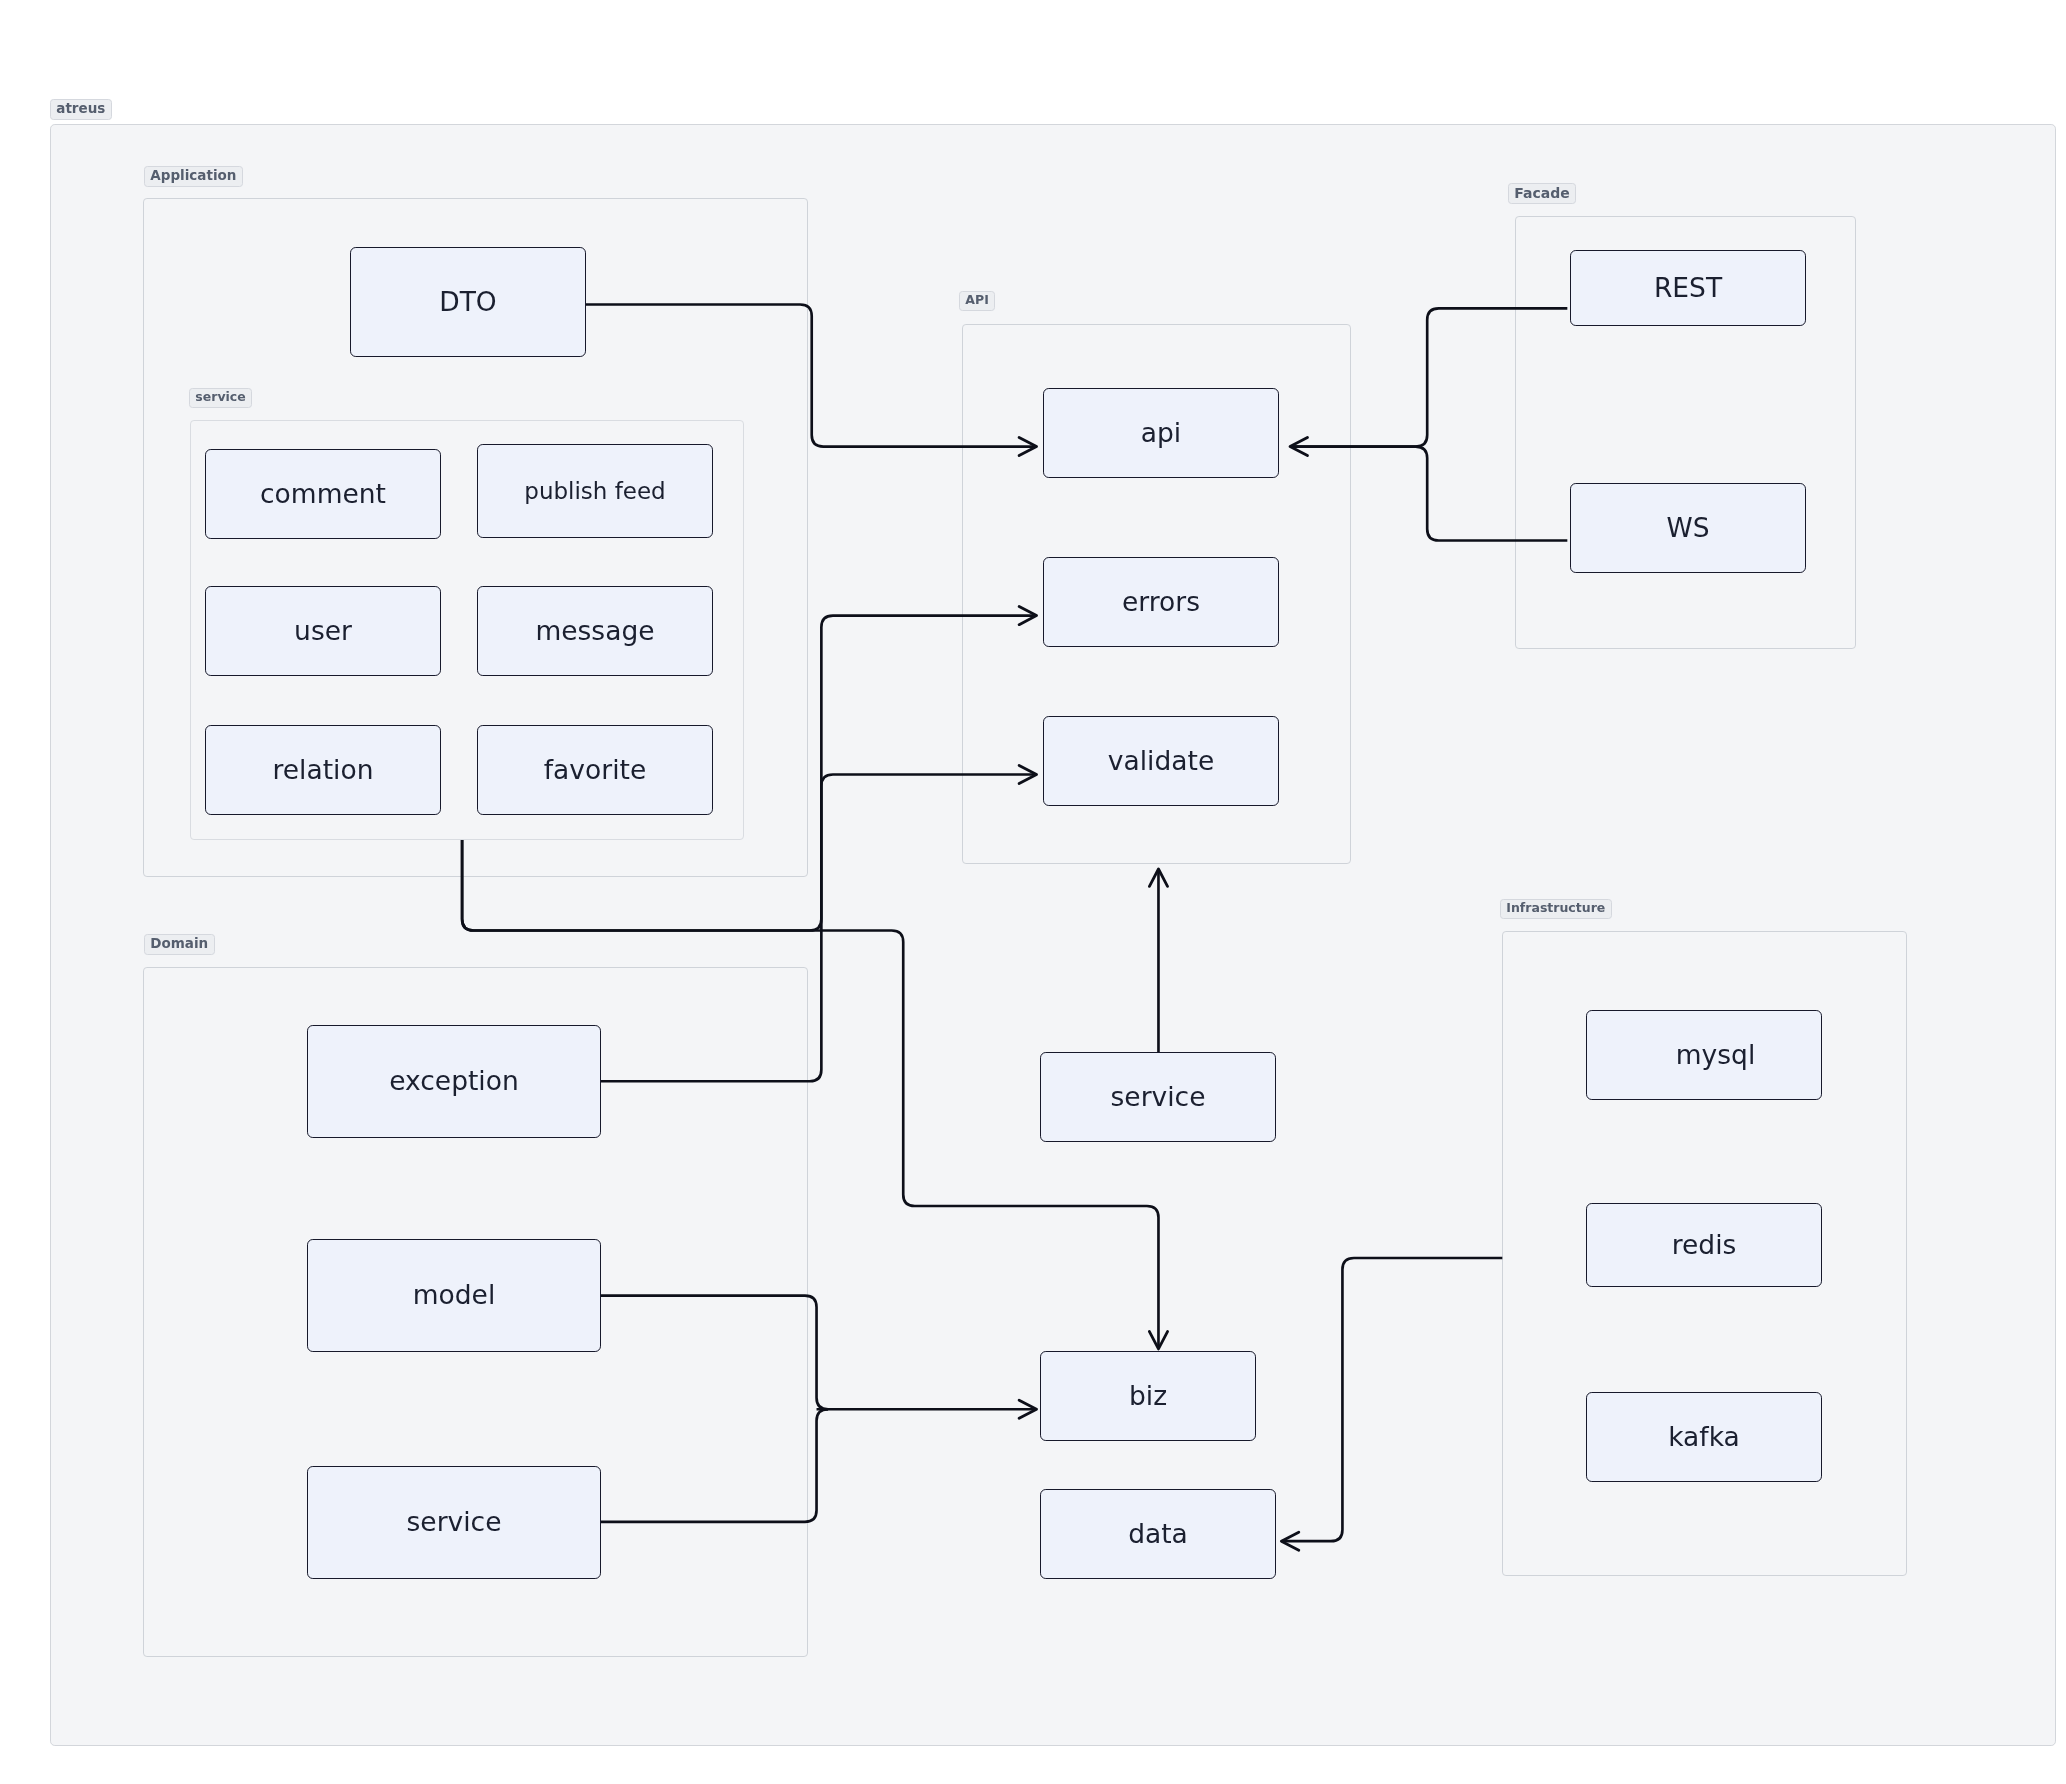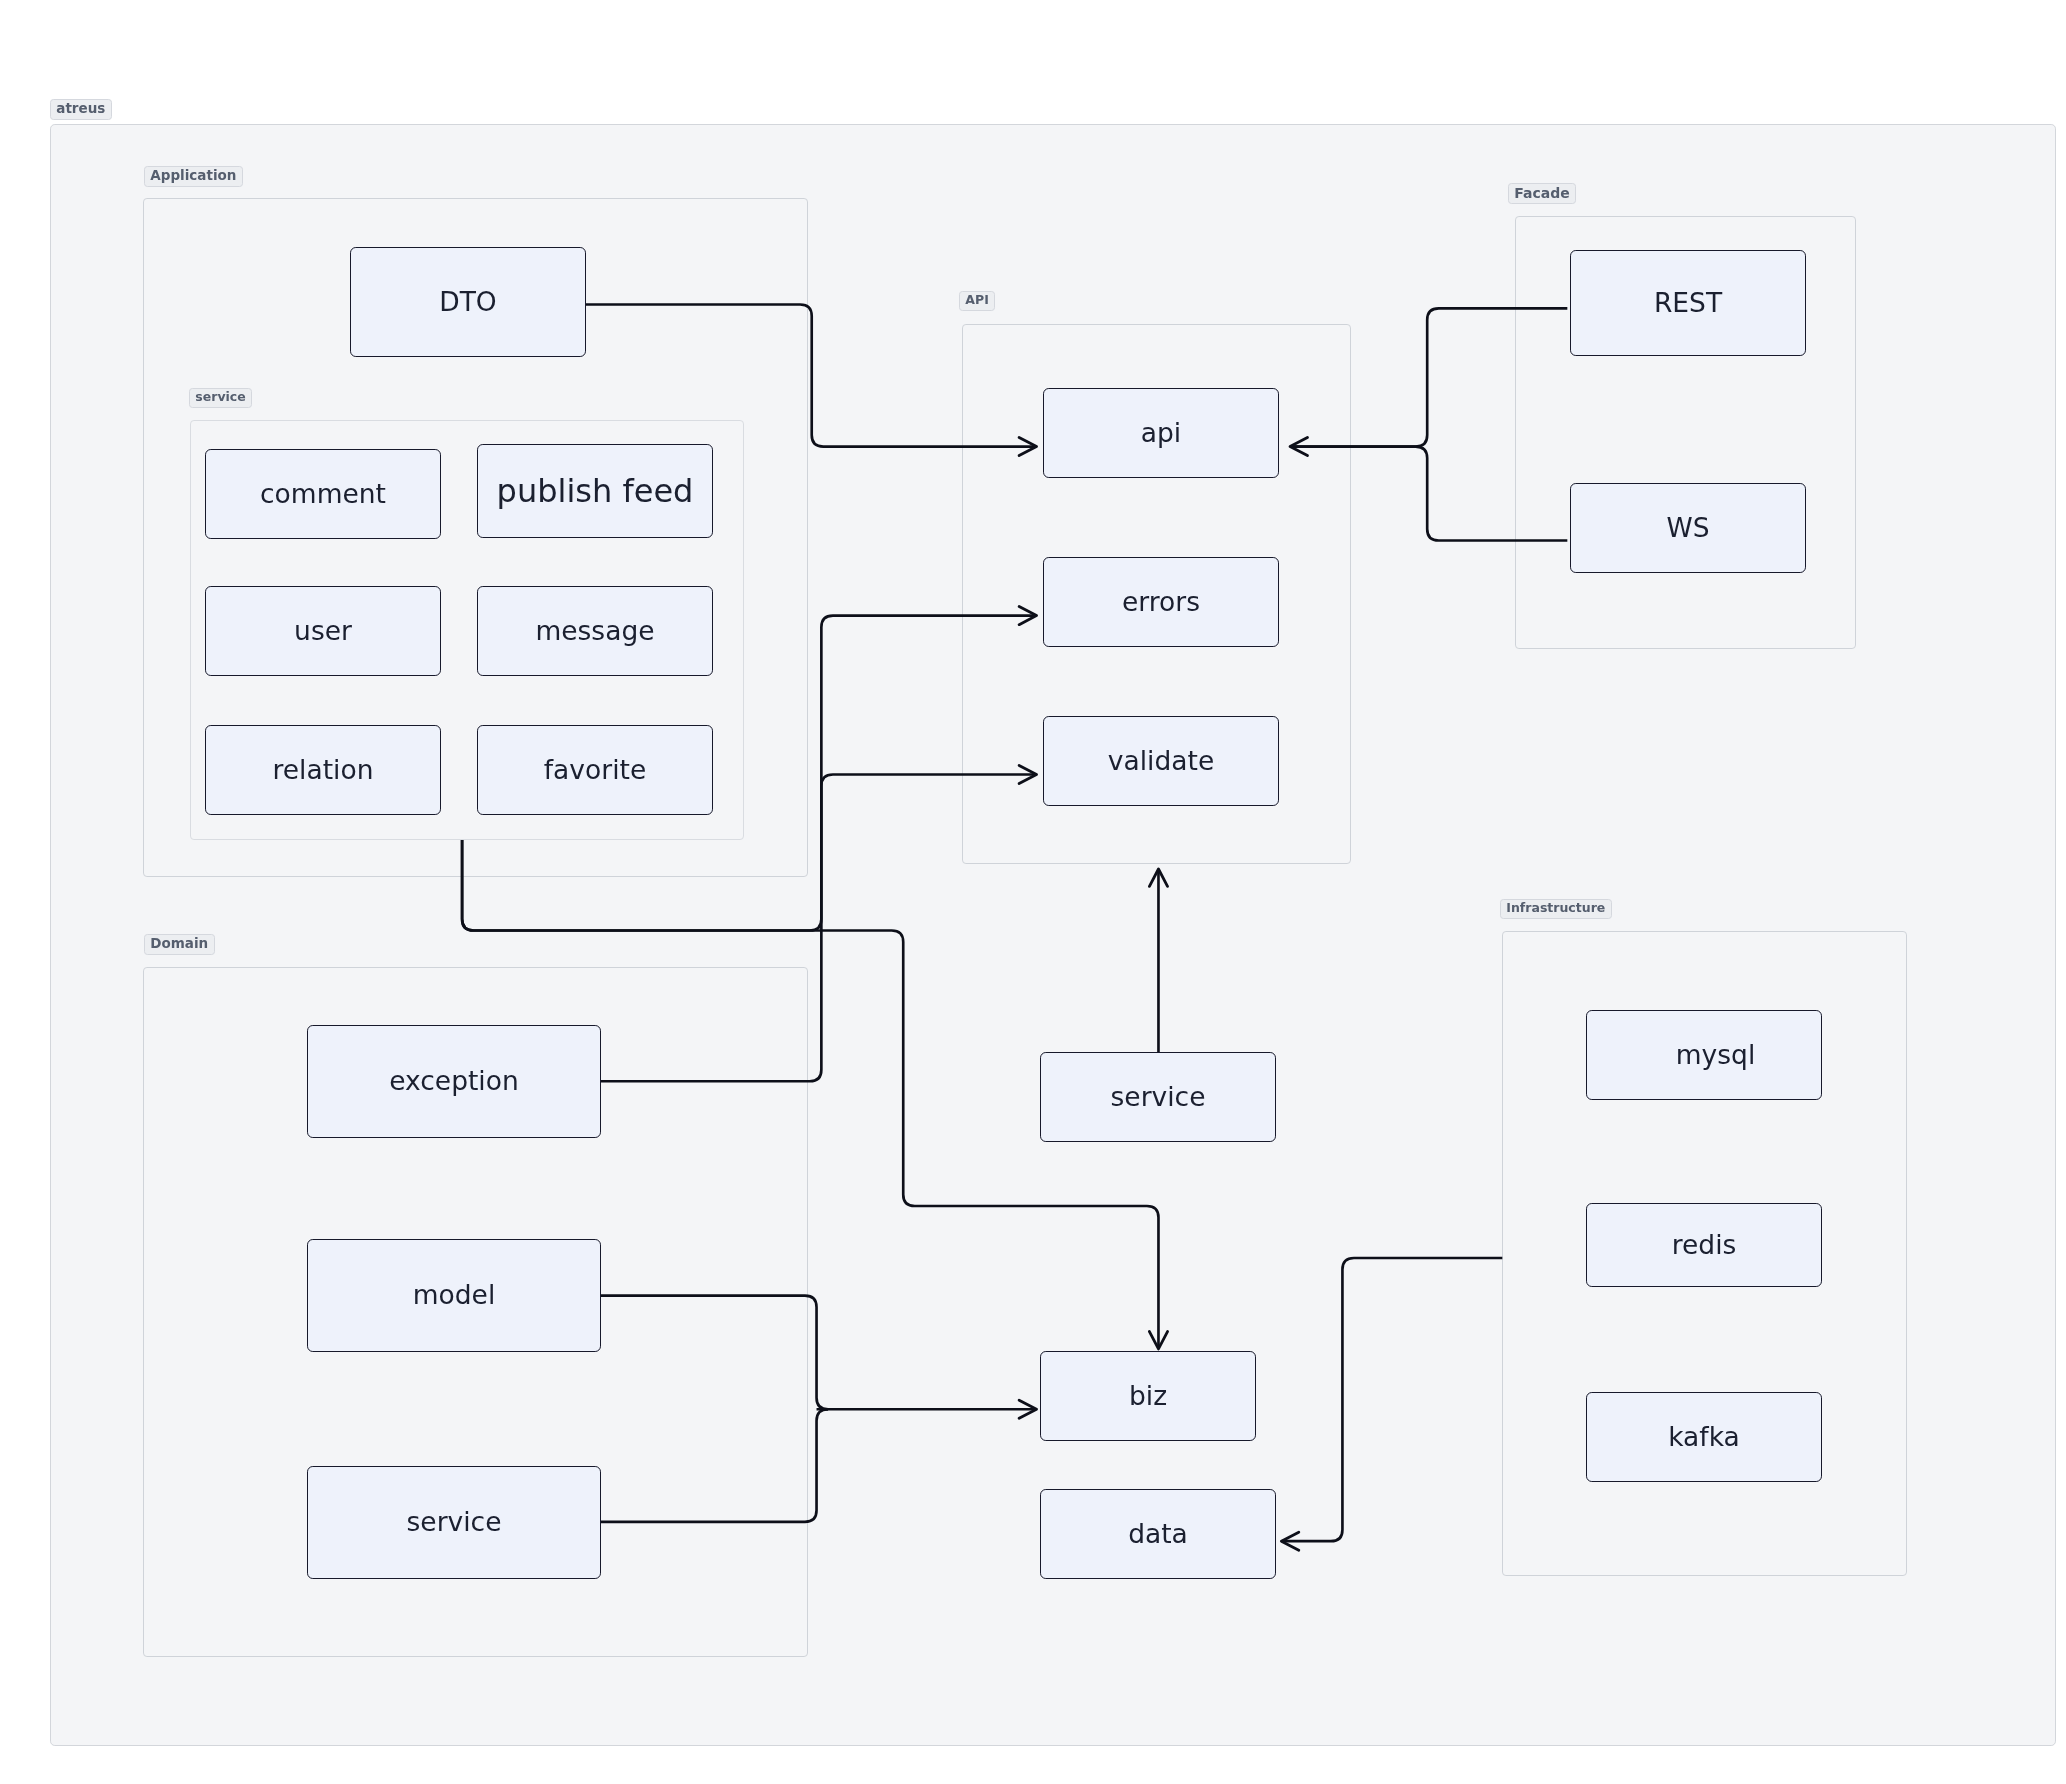--- a/index.html
+++ b/index.html
@@ -33,21 +33,21 @@
   }
 
   
   .node{
     position:absolute;background:#eef2fb;border:1.9px solid #17192b;
     border-radius:5.8px;box-sizing:border-box;
     display:flex;align-items:center;justify-content:center;text-align:center;
     color:#1b2030;font-size:26.5px;line-height:1.08;z-index:5;
     padding:1.9px 3.9px;
   }
-  .node.two-line{font-size:32px;}
+  .node.two-line{font-size:23px;}
 
   
   svg.edges{position:absolute;left:0;top:0;width:2066px;height:1785px;
             pointer-events:none;z-index:4;overflow:visible;}
   .edge{fill:none;stroke:#0d0f19;stroke-width:5.5;
         stroke-linecap:butt;stroke-linejoin:round;}
 </style>
 </head>
 <body>
 
@@ -110,21 +110,21 @@
   <div class="node two-line" style="left:457px;top:444px;width:236px;height:94px;">publish feed</div>
   <div class="node" style="left:185px;top:586px;width:236px;height:90px;">user</div>
   <div class="node" style="left:457px;top:586px;width:236px;height:90px;">message</div>
   <div class="node" style="left:185px;top:725px;width:236px;height:90px;">relation</div>
   <div class="node" style="left:457px;top:725px;width:236px;height:90px;">favorite</div>
 
   <div class="node" style="left:1023px;top:388px;width:236px;height:90px;">api</div>
   <div class="node" style="left:1023px;top:557px;width:236px;height:90px;">errors</div>
   <div class="node" style="left:1023px;top:716px;width:236px;height:90px;">validate</div>
 
-  <div class="node" style="left:1550px;top:250px;width:236px;height:106px;">REST</div>
+  <div class="node" style="left:1550px;top:250px;width:236px;height:76px;">REST</div>
   <div class="node" style="left:1550px;top:483px;width:236px;height:90px;">WS</div>
 
   <div class="node" style="left:287px;top:1025px;width:294px;height:113px;">exception</div>
   <div class="node" style="left:287px;top:1239px;width:294px;height:113px;">model</div>
   <div class="node" style="left:287px;top:1466px;width:294px;height:113px;">service</div>
 
   <div class="node" style="left:1020px;top:1052px;width:236px;height:90px;">service</div>
   <div class="node" style="left:1020px;top:1351px;width:216px;height:90px;">biz</div>
   <div class="node" style="left:1020px;top:1489px;width:236px;height:90px;">data</div>
 

